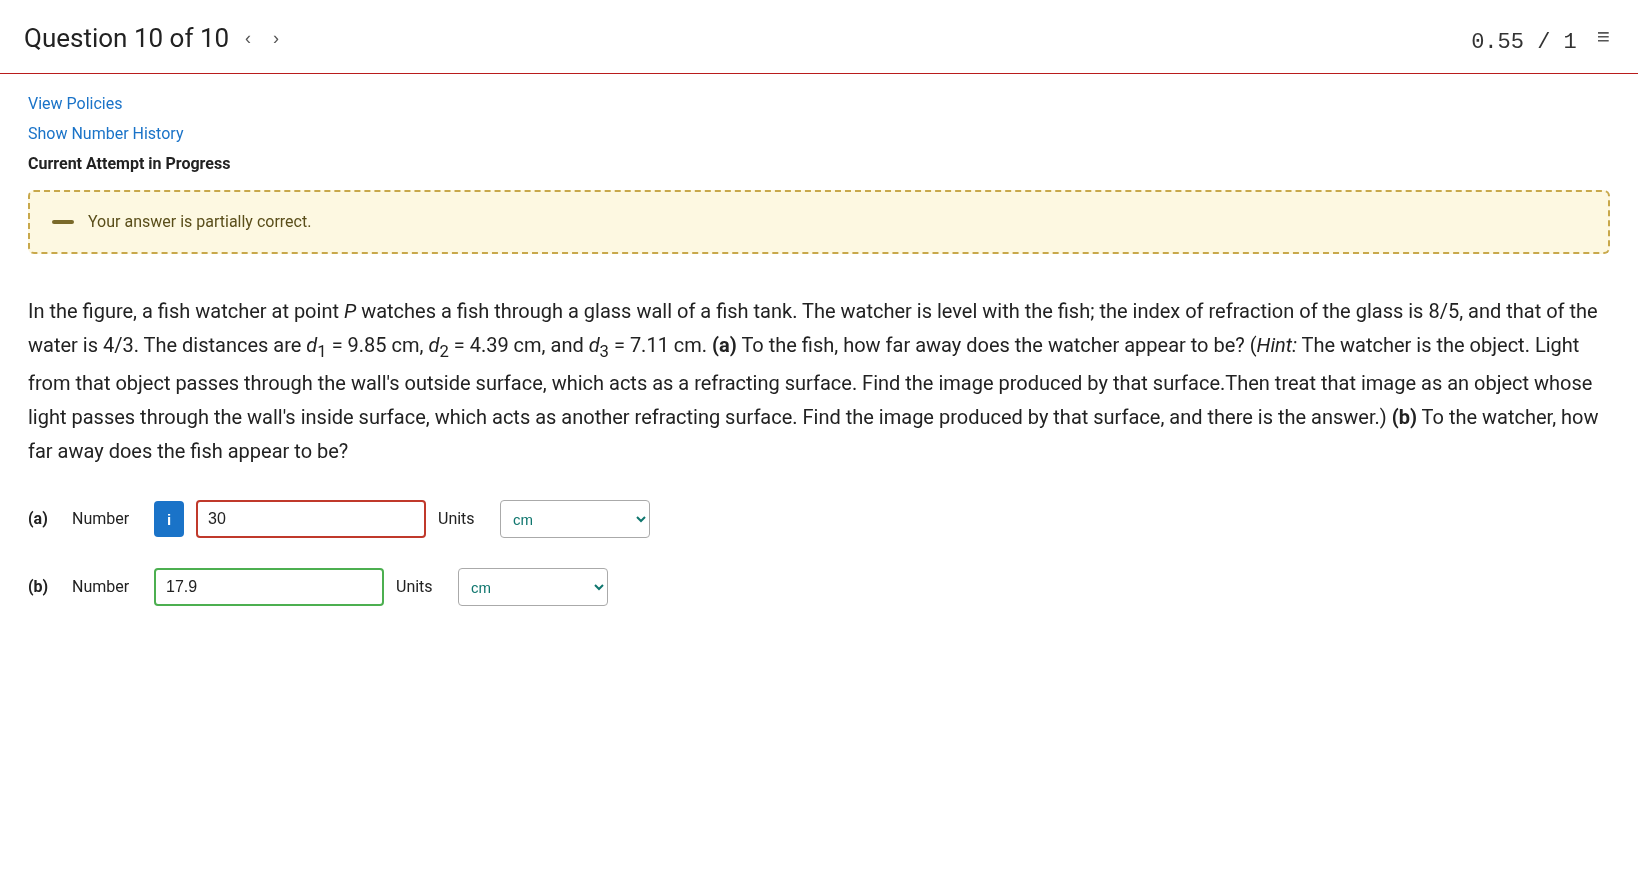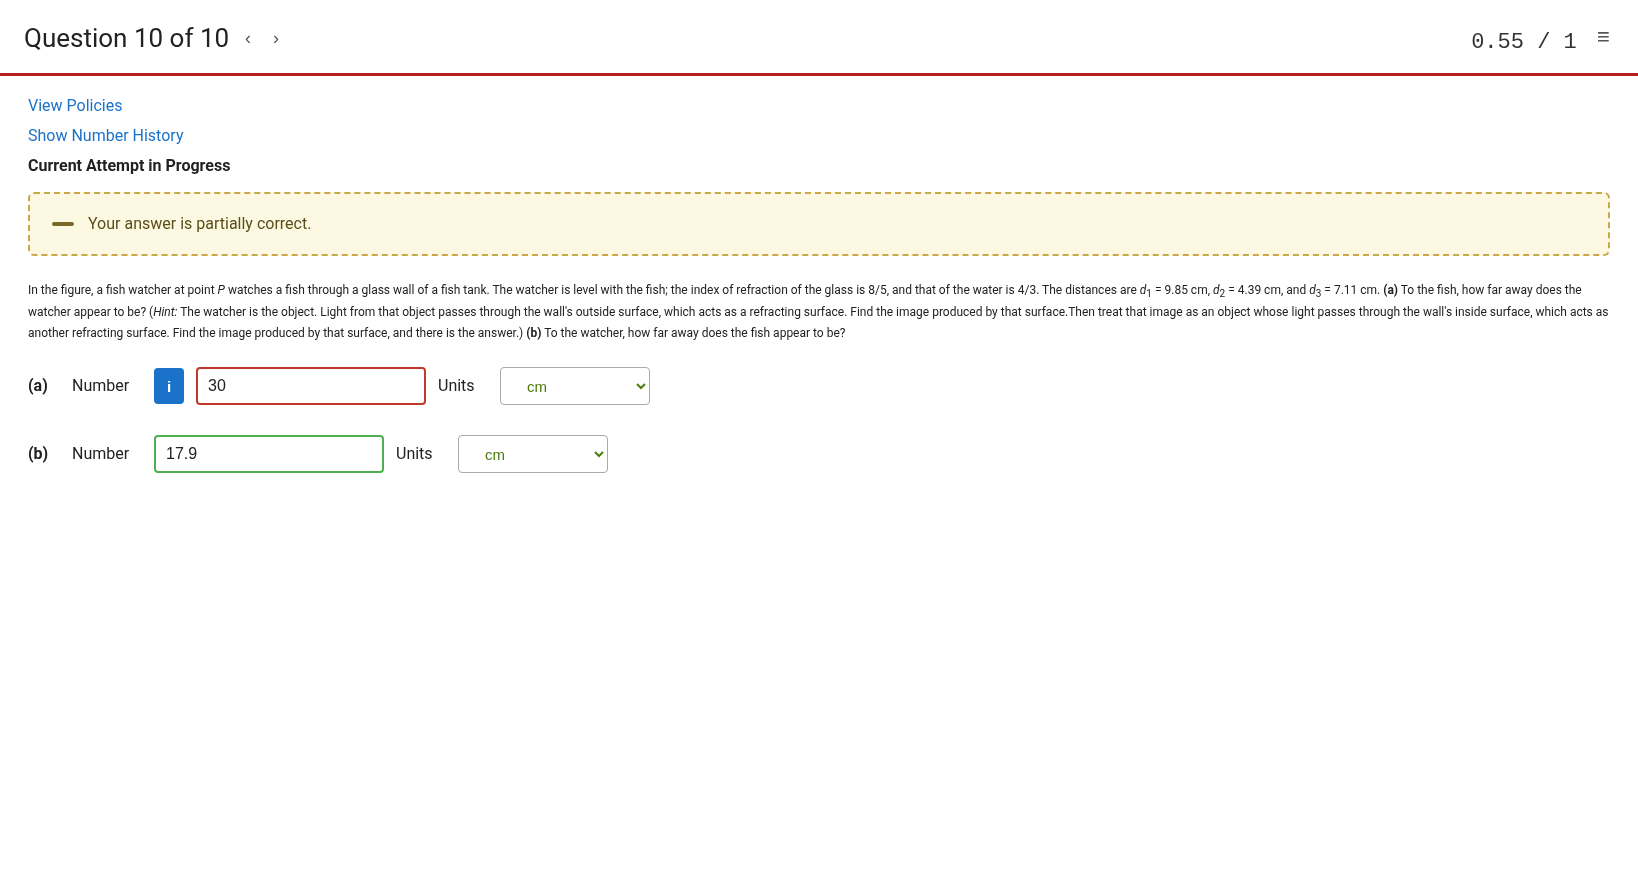--- a/index.html
+++ b/index.html
@@ -16,21 +16,21 @@
       min-height: 892px;
       margin: 0 auto;
       padding: 0;
     }
     
     .header {
       display: flex;
       align-items: center;
       justify-content: space-between;
       padding: 18px 24px 14px 24px;
-      border-bottom: 3px solid #b91c1c;
+      border-bottom: 1px solid #b91c1c;
       background: #fff;
     }
     .header-left {
       display: flex;
       align-items: center;
       gap: 10px;
     }
     .question-label {
       font-size: 26px;
       font-weight: 400;
@@ -85,39 +85,39 @@
     }
     
     .partial-box {
       border: 2px dashed #c8a84b;
       background: #fdf8e1;
       border-radius: 6px;
       padding: 18px 22px;
       display: flex;
       align-items: center;
       gap: 14px;
-      margin-bottom: 24px;
+      margin-bottom: 40px;
     }
     .partial-icon {
       width: 22px;
       height: 4px;
       background: #7a6a2a;
       border-radius: 2px;
       flex-shrink: 0;
     }
     .partial-text {
       color: #5a4e1a;
       font-size: 16px;
     }
     
     .question-text {
-      font-size: 12px;
+      font-size: 20px;
       color: #222;
       line-height: 1.7;
-      margin-bottom: 24px;
+      margin-bottom: 32px;
     }
     .question-text em { font-style: italic; }
     
     .input-row {
       display: flex;
       align-items: center;
       gap: 12px;
       margin-bottom: 30px;
     }
     .part-label {
@@ -167,26 +167,26 @@
       color: #222;
     }
     .units-label {
       font-size: 16px;
       color: #222;
       min-width: 50px;
     }
     .units-select {
       border: 1px solid #aaa;
       border-radius: 4px;
-      padding: 6px 22px;
+      padding: 6px 8px;
       font-size: 15px;
       height: 38px;
       background: #fff;
       min-width: 150px;
-      color: #4d7c0f;
+      color: #0f766e;
       cursor: pointer;
       appearance: auto;
     }
   </style>
 </head>
 <body>
 
 <div class="container">
 
   <div class="header">

